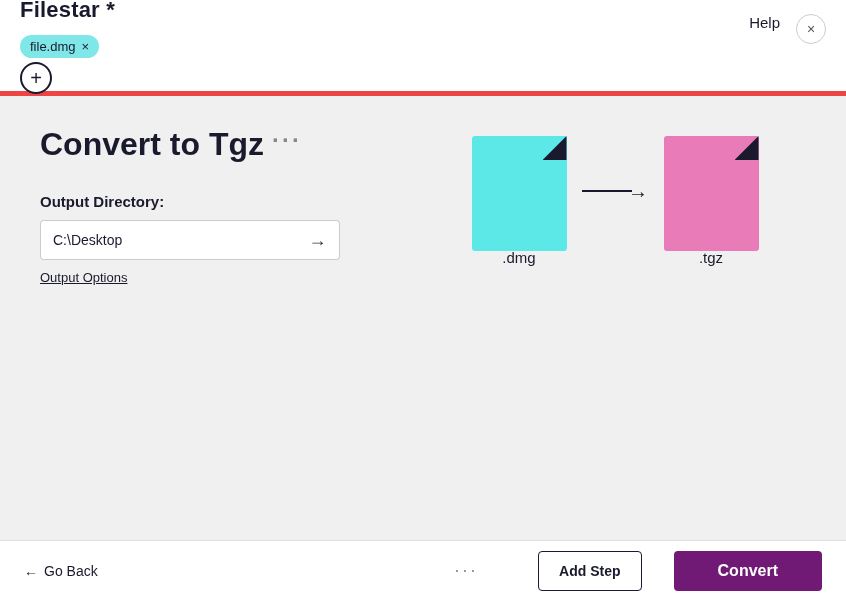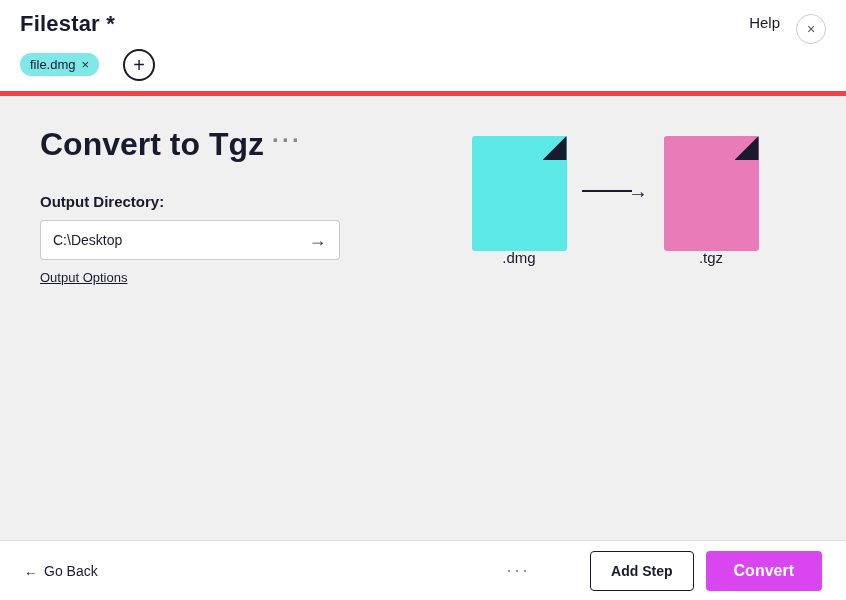--- a/index.html
+++ b/index.html
@@ -30,22 +30,23 @@
       gap: 12px;
     }
     .app-title {
       font-size: 22px;
       font-weight: 700;
       color: #1a1a2e;
       letter-spacing: 0.2px;
     }
     .file-tags {
       display: flex;
-      align-items: center;
-      gap: 24px;
+      align-items: flex-start;
+      gap: 4px;
+      flex-direction: column;
     }
     .file-tag {
       background: #7fe7e7;
       border-radius: 20px;
       padding: 4px 10px;
       font-size: 13px;
       color: #1a1a2e;
       display: flex;
       align-items: center;
       gap: 6px;
@@ -290,28 +291,29 @@
       border-radius: 4px;
       background: white;
       font-size: 14px;
       color: #1a1a2e;
       font-weight: 600;
       cursor: pointer;
       margin-left: 48px;
     }
     .convert-btn {
       height: 40px;
-      padding: 0 28px;
+      padding: 0 44px;
       border: none;
       border-radius: 4px;
-      background: #d946ef;
+      background: #701a75;
       color: white;
       font-size: 16px;
       font-weight: 700;
       cursor: pointer;
+      margin-left: 20px;
     }
   </style>
 </head>
 <body>
 
 <div class="header">
   <div class="header-left">
     <div class="app-title">Filestar *</div>
     <div class="file-tags">
       <div class="file-tag">

